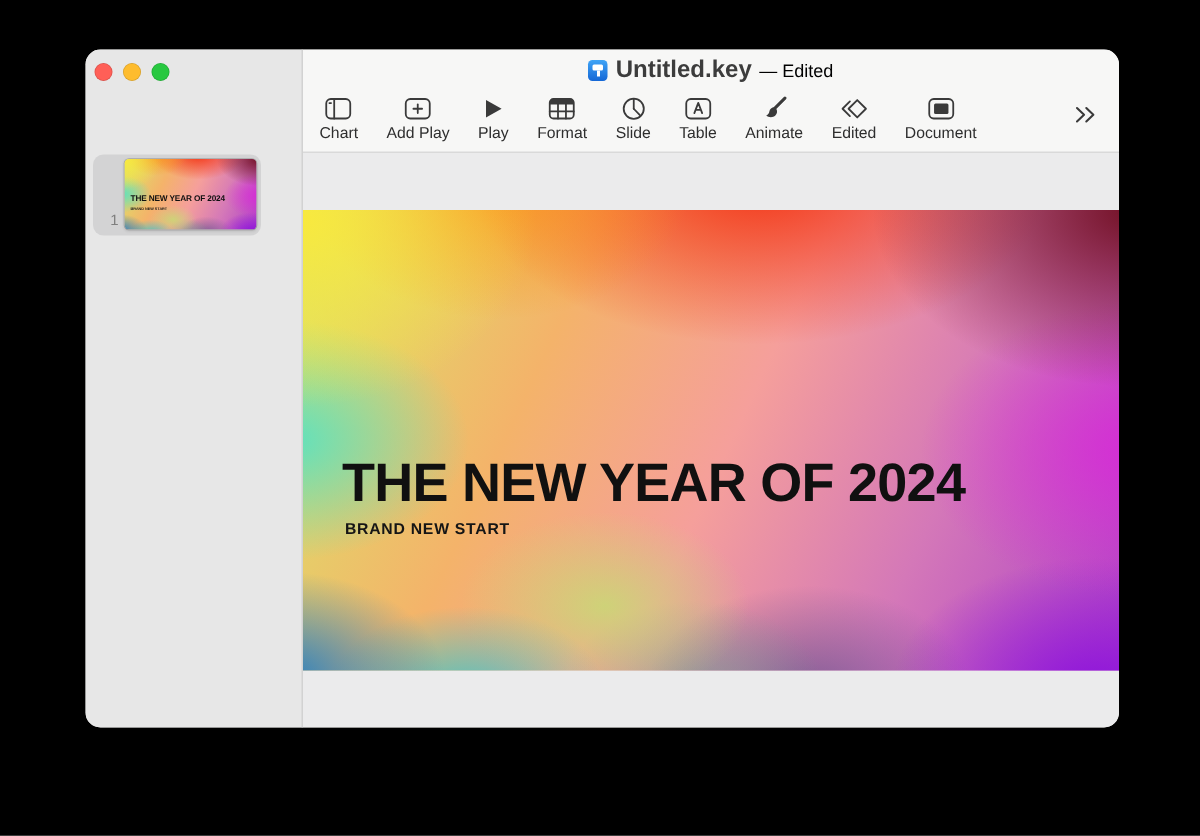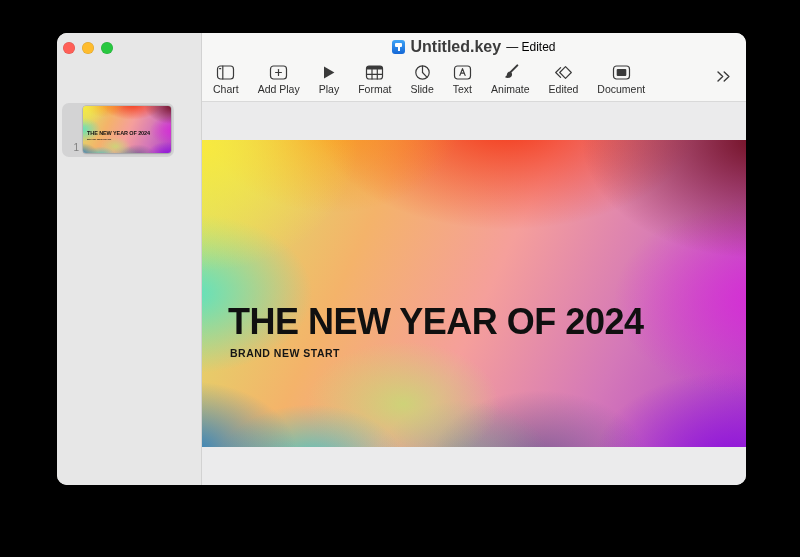--- a/index.html
+++ b/index.html
@@ -187,21 +187,21 @@
         <span class="tb-label">Slide</span>
       </div>
 
       <div class="tb-item">
         <span>
           <svg width="19" height="17" viewBox="0 0 19 17">
             <rect class="icon-stroke" x="1.5" y="2" width="16" height="13" rx="3"></rect>
             <path class="icon-stroke" d="M6.9 11.4 L9.5 4.6 L12.1 11.4 M7.8 9.2 H11.2"></path>
           </svg>
         </span>
-        <span class="tb-label">Text</span>
+        <span class="tb-label">Table</span>
       </div>
 
       <div class="tb-item">
         <span>
           <svg width="19" height="17" viewBox="0 0 19 17">
             <path class="icon-stroke" d="M16.3 1.4 L9.8 7.9" style="stroke-width:2;"></path>
             <path class="icon-fill" d="M9.4 7.4 c-2 .2 -3.2 1.3 -3.5 3 -.2 1.2 -.7 2 -2.1 2.6 1.6 1.4 4.5 1.5 6.1 0 1.2-1.1 1.5-2.9.7-4.3 z"></path>
           </svg>
         </span>
         <span class="tb-label">Animate</span>

